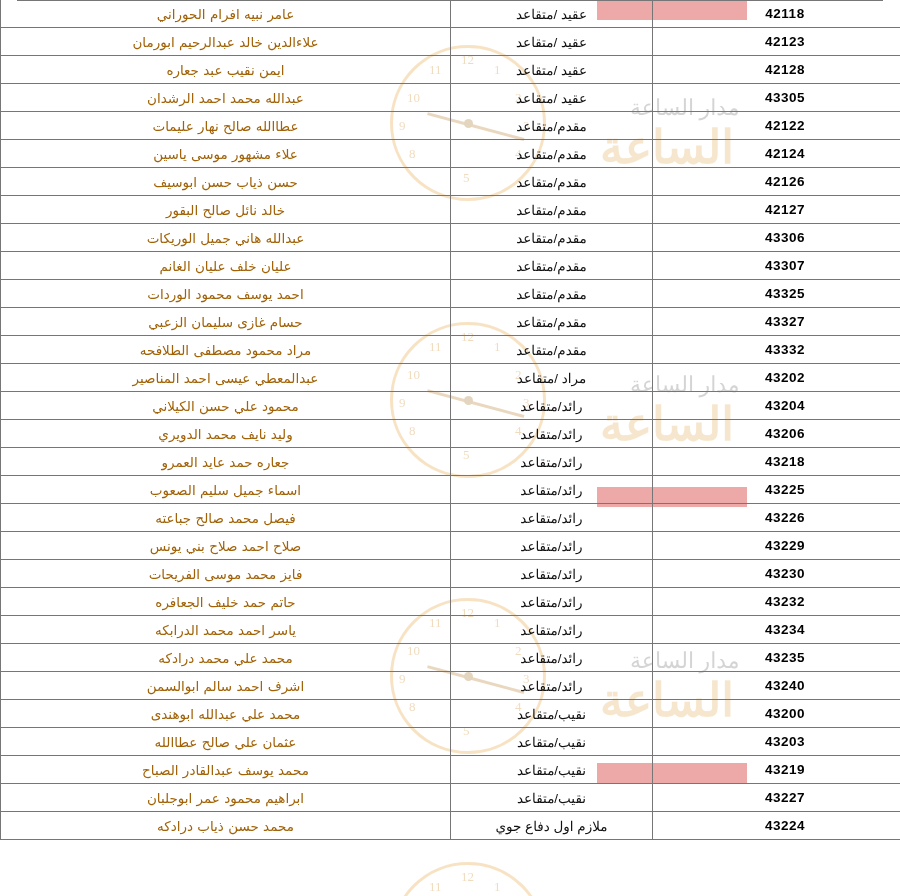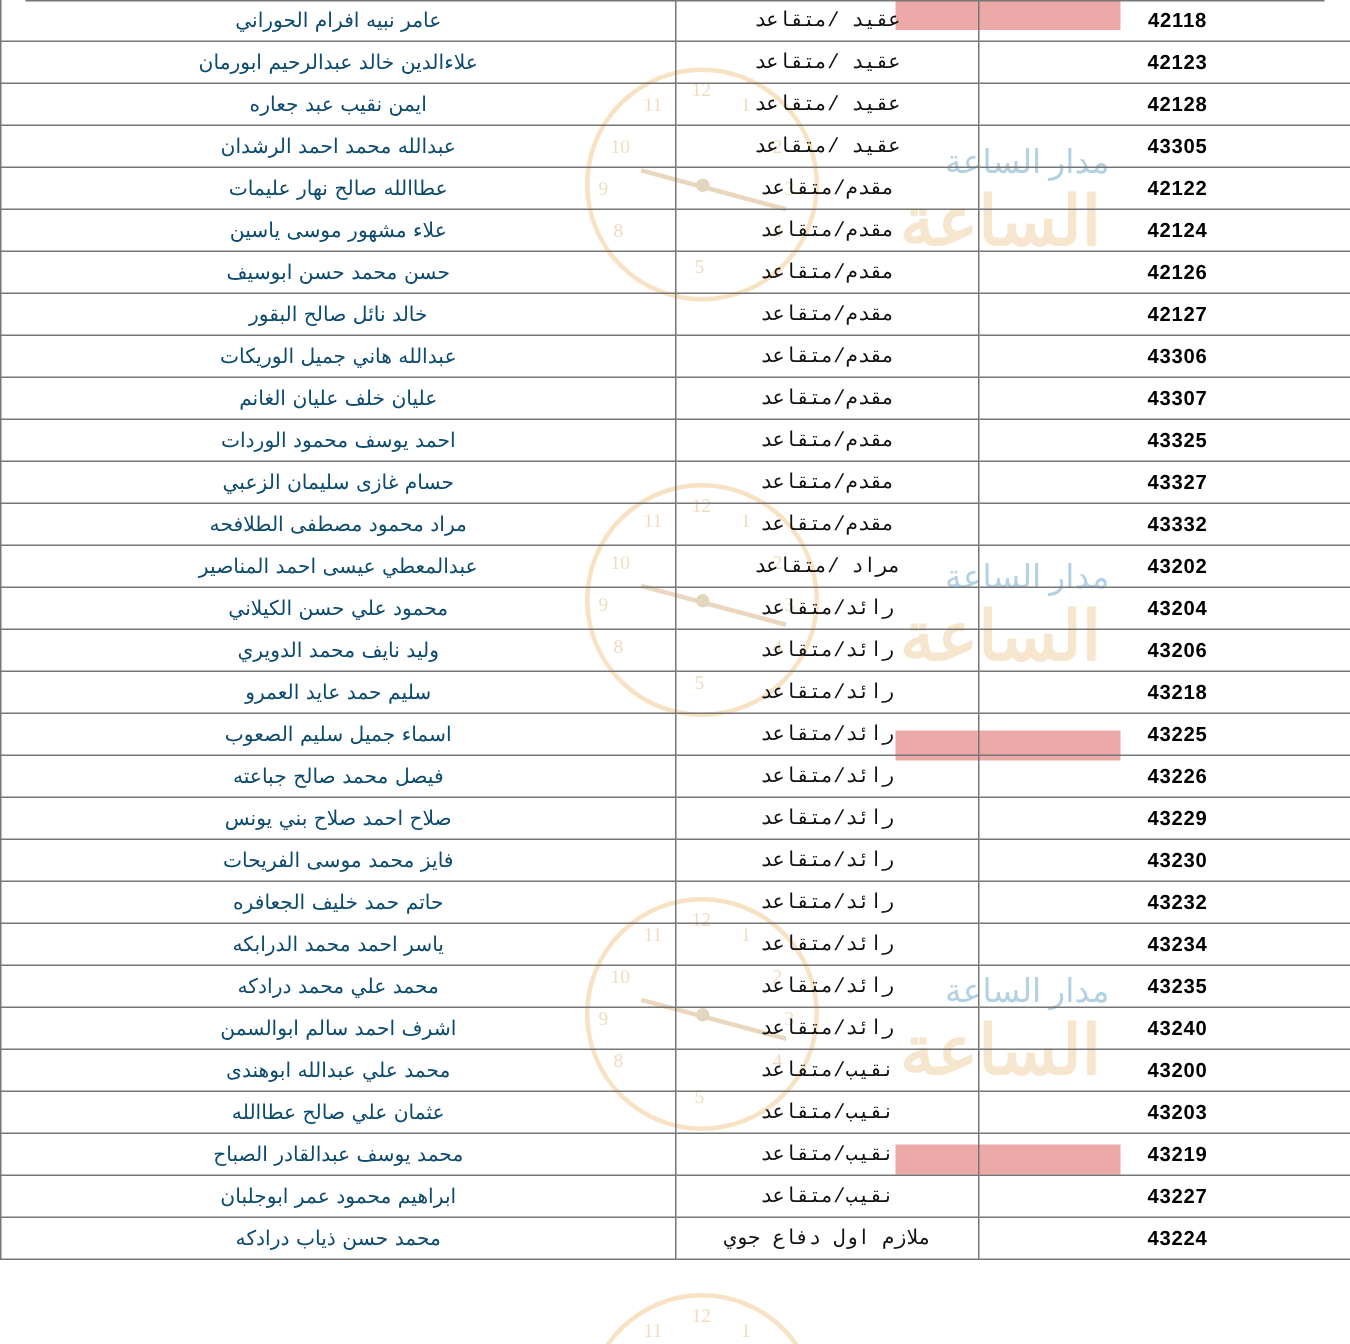--- a/index.html
+++ b/index.html
@@ -51,21 +51,21 @@
     top: 50%;
     width: 9px;
     height: 9px;
     margin-left: -4.5px;
     margin-top: -4.5px;
     border-radius: 50%;
     background: #a8762c;
   }
   .wm-text {
     position: absolute;
-    color: #0369a1;
+    color: #737373;
     font-family: "Liberation Serif", serif;
     white-space: nowrap;
   }
   .wm-bigword {
     position: absolute;
     color: #e2a94f;
     font-family: Liberation Serif, serif;
     font-weight: bold;
     letter-spacing: 2px;
     white-space: nowrap;
@@ -94,27 +94,27 @@
     padding: 0 8px;
     font-size: 13.5px;
     background: rgba(255,255,255,0.0);
   }
   td.c-name {
     width: 433px;
     text-align: center;
     direction: rtl;
     font-family: "DejaVu Sans", sans-serif;
     font-size: 13.5px;
-    color: #0c4a6e;
+    color: #a16207;
   }
   td.c-rank {
     width: 185px;
     text-align: center;
     direction: rtl;
-    font-family: Liberation Mono, monospace;
+    font-family: Liberation Sans, sans-serif;
     font-size: 13px;
     color: #111;
   }
   td.c-num {
     width: 248px;
     text-align: center;
     font-family: "Liberation Sans", sans-serif;
     font-weight: bold;
     font-size: 14.5px;
     letter-spacing: 0.5px;
@@ -230,21 +230,21 @@
         <td class="c-name">عطاالله صالح نهار عليمات</td>
         <td class="c-rank">مقدم/متقاعد</td>
         <td class="c-num">42122</td>
       </tr>
       <tr>
         <td class="c-name">علاء مشهور موسى ياسين</td>
         <td class="c-rank">مقدم/متقاعد</td>
         <td class="c-num">42124</td>
       </tr>
       <tr>
-        <td class="c-name">حسن محمد حسن ابوسيف</td>
+        <td class="c-name">حسن ذياب حسن ابوسيف</td>
         <td class="c-rank">مقدم/متقاعد</td>
         <td class="c-num">42126</td>
       </tr>
       <tr>
         <td class="c-name">خالد نائل صالح البقور</td>
         <td class="c-rank">مقدم/متقاعد</td>
         <td class="c-num">42127</td>
       </tr>
       <tr>
         <td class="c-name">عبدالله هاني جميل الوريكات</td>
@@ -280,21 +280,21 @@
         <td class="c-name">محمود علي حسن الكيلاني</td>
         <td class="c-rank">رائد/متقاعد</td>
         <td class="c-num">43204</td>
       </tr>
       <tr>
         <td class="c-name">وليد نايف محمد الدويري</td>
         <td class="c-rank">رائد/متقاعد</td>
         <td class="c-num">43206</td>
       </tr>
       <tr>
-        <td class="c-name">سليم حمد عايد العمرو</td>
+        <td class="c-name">جعاره حمد عايد العمرو</td>
         <td class="c-rank">رائد/متقاعد</td>
         <td class="c-num">43218</td>
       </tr>
       <tr>
         <td class="c-name">اسماء جميل سليم الصعوب</td>
         <td class="c-rank">رائد/متقاعد</td>
         <td class="c-num">43225</td>
       </tr>
       <tr>
         <td class="c-name">فيصل محمد صالح جباعته</td>

